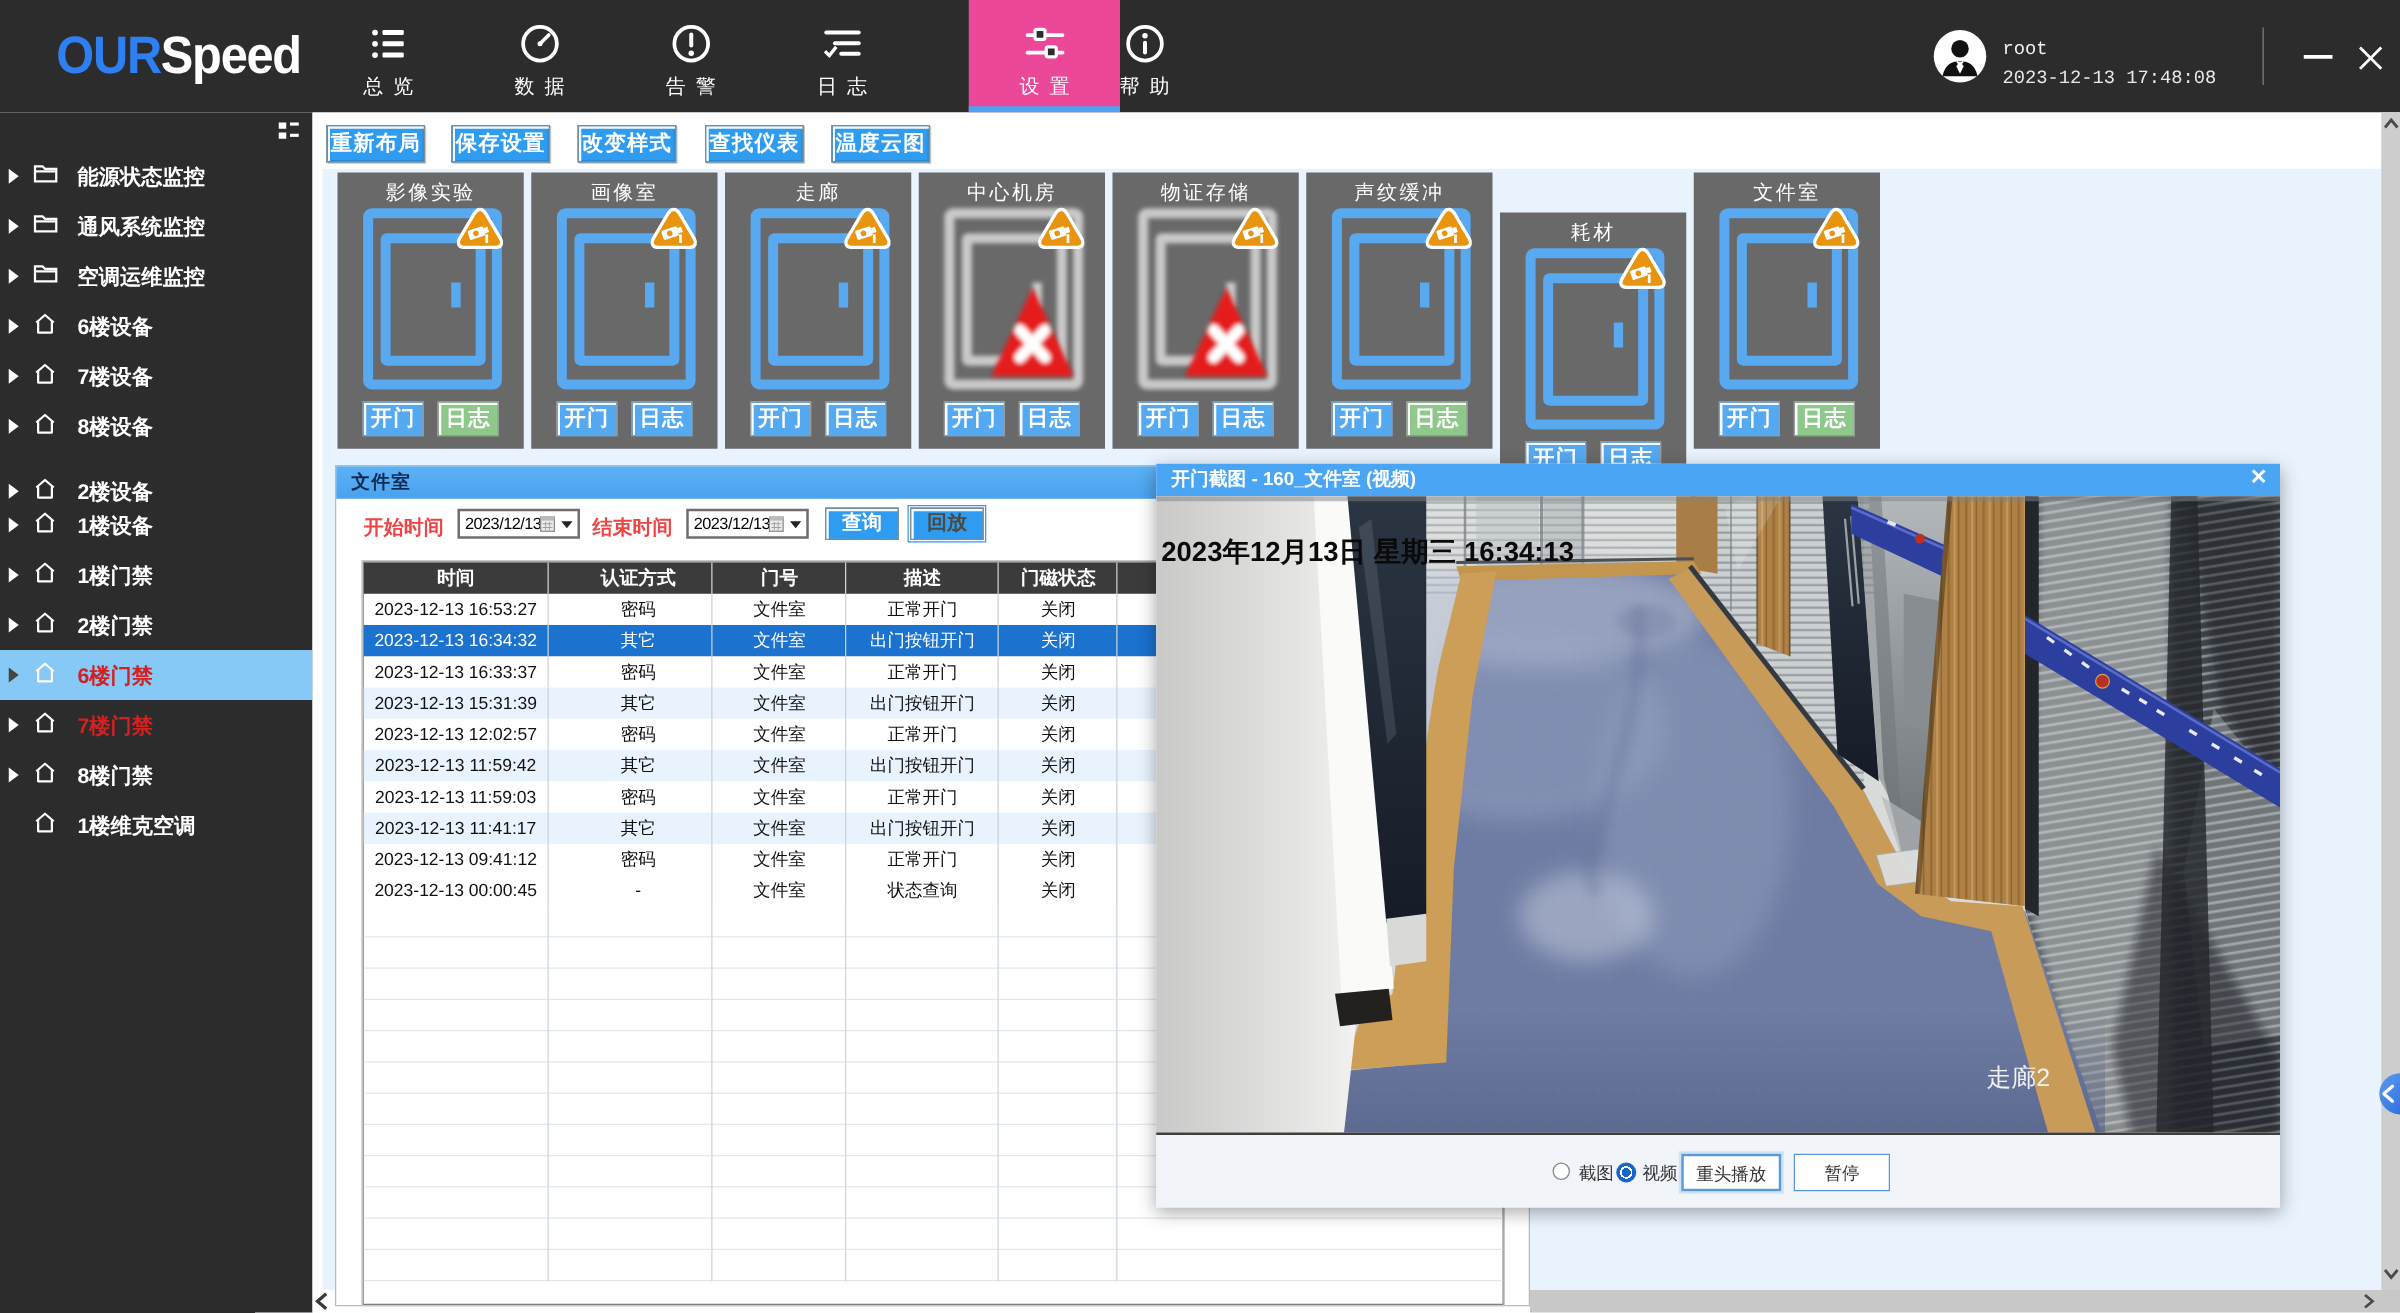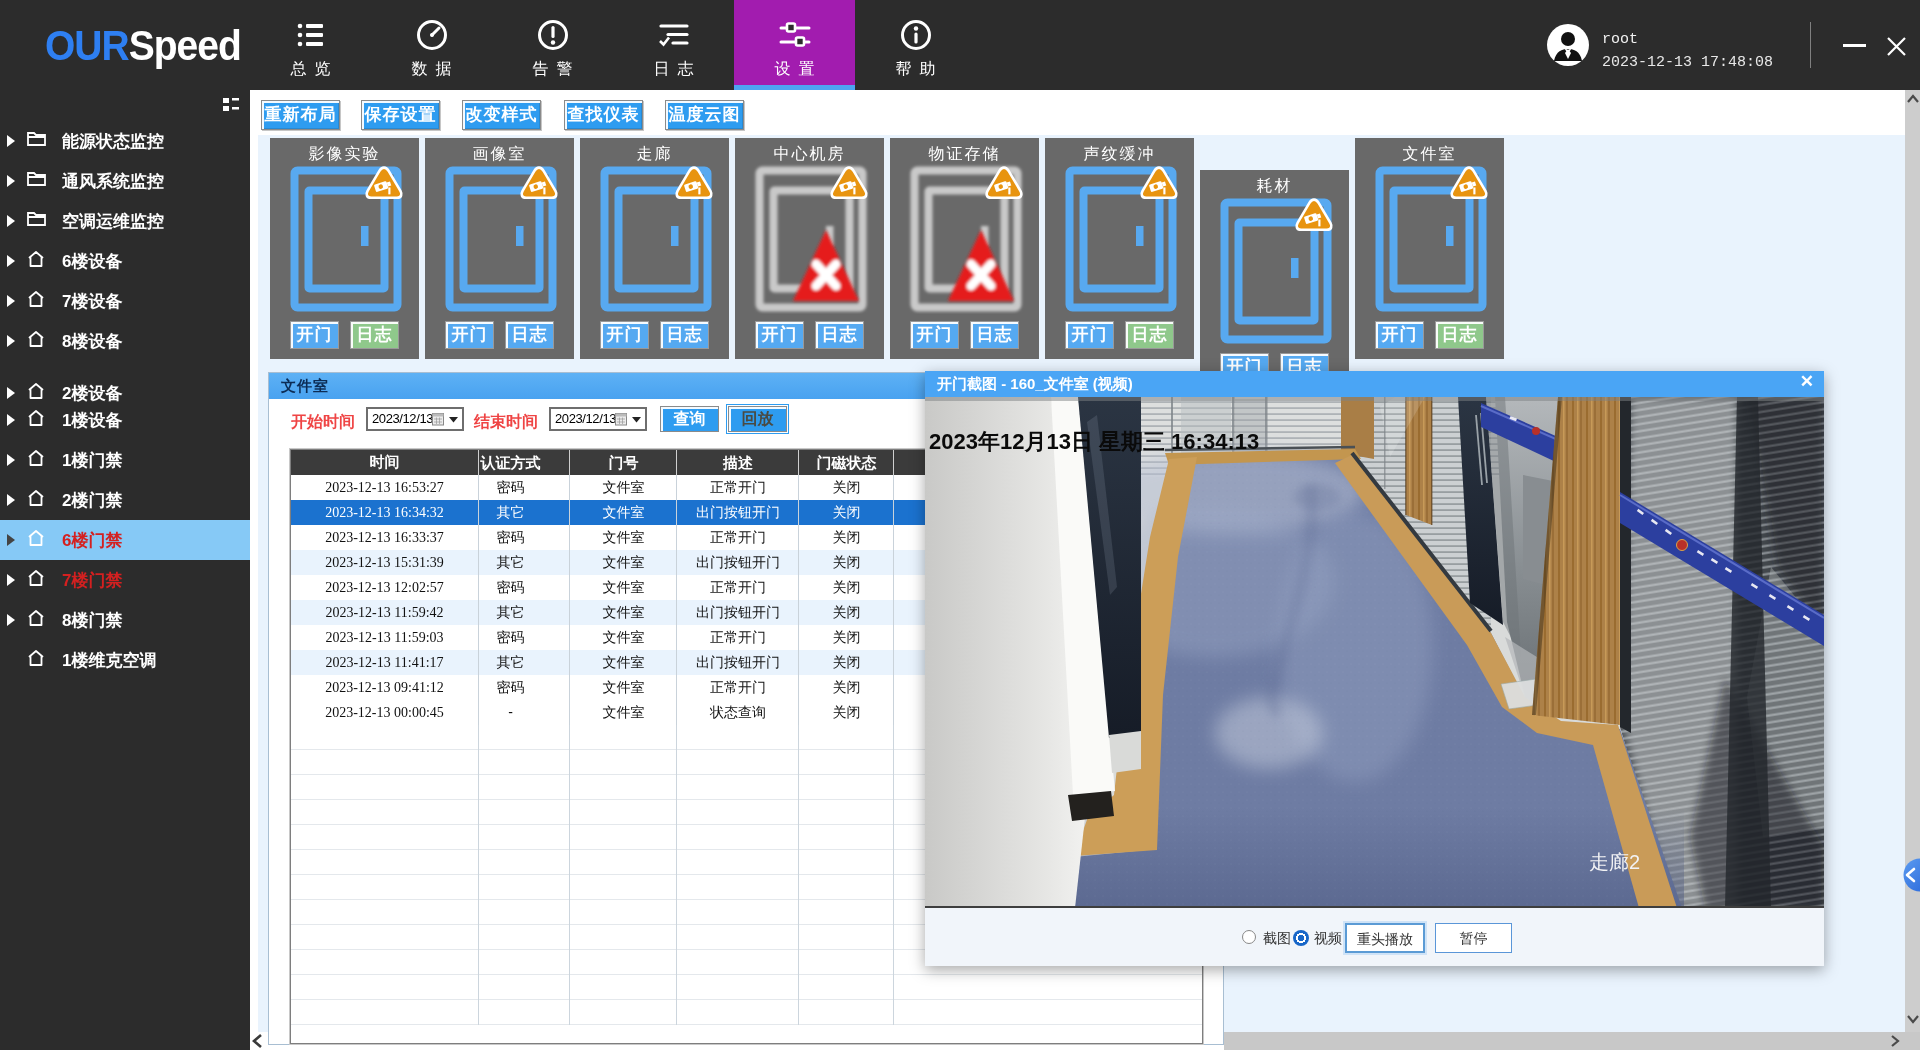--- a/index.html
+++ b/index.html
@@ -5,21 +5,21 @@
 * { margin:0; padding:0; box-sizing:border-box; }
 html,body { width:1920px; height:1050px; overflow:hidden; font-family:"Liberation Sans", sans-serif; background:#fff; }
 .abs { position:absolute; }
 
 #header { position:absolute; left:0; top:0; width:1920px; height:90px; background:#2c2c2c; }
 #logo { position:absolute; left:45px; top:22px; font-size:39px; font-weight:bold; letter-spacing:-1px; transform:scaleY(1.08); transform-origin:top left; }
 #logo .b { color:#2e7ff2; } #logo .w { color:#fff; }
 .nav { position:absolute; top:0; height:90px; width:121px; text-align:center; color:#fff; }
 .nav .ic { margin-top:17px; height:36px; }
 .nav .lb { font-size:16px; letter-spacing:8px; margin-top:6px; text-indent:8px; }
-.nav.active { background:#a21caf; }
+.nav.active { background:#ec4899;margin-left:41px; }
 .nav.active:after { content:""; position:absolute; left:0; bottom:0; width:100%; height:5px; background:#4ea3f1; }
 #userbox { position:absolute; left:0; top:0; width:1920px; height:90px; color:#eee; }
 
 #sidebar { position:absolute; left:0; top:90px; width:250px; height:960px; background:#2c2c2c; }
 .snode { position:absolute; left:0; width:250px; height:40px; color:#fff; font-size:17px; font-weight:bold; }
 .snode .caret { position:absolute; left:7px; top:14px; width:0; height:0; border-left:8px solid #fff; border-top:6px solid transparent; border-bottom:6px solid transparent; }
 .snode .txt { position:absolute; left:62px; top:9px; }
 .snode .sic { position:absolute; left:26px; top:8px; }
 .snode.sel { background:#86c9f6; color:#d42020; }
 .snode.red { color:#d42020; }
@@ -41,21 +41,21 @@
 #phead { position:absolute; left:0; top:0; width:954px; height:26px; background:linear-gradient(#5db1f5,#49a2f0); color:#0c2c55; font-weight:bold; font-size:15px; line-height:26px; padding-left:12px; letter-spacing:1px; }
 .flab { position:absolute; font-size:16px; font-weight:bold; color:#ef4444; top:39px; }
 .dinp { position:absolute; top:34px; width:98px; height:24px; border:2px solid #6e6e6e; background:#fff; font-size:13px; color:#000; line-height:20px; padding-left:4px; letter-spacing:-0.4px; }
 .qbtn { position:absolute; top:33px; width:59px; height:26px; background:#2e9cf0; text-align:center; font-size:16px; font-weight:bold; line-height:24px; border:1px solid #8a8a8a; box-shadow:inset 2px 2px 0 rgba(255,255,255,.95); }
 
 #tbl { position:absolute; left:21px; top:76px; width:913px; height:595px; border:1px solid #7e7e7e; outline:1px solid #c8c8c8; background:#fff; }
 .trow { position:absolute; left:0; width:911px; height:25px; }
 .trow div { position:absolute; top:0; height:25px; font-size:14px; color:#111; text-align:center; line-height:25px; border-right:1px solid #c9d2da; }
 .thead { background:#3b3b3b; }
 .thead div { color:#fff; font-size:15px; font-weight:bold; border-right:1px solid #cfcfcf; line-height:25px; }
-.c0{left:0;width:188px;font-family:Liberation Serif, serif;} .c1{left:161px;width:118px;} .c2{left:280px;width:106px;} .c3{left:387px;width:121px;} .c4{left:509px;width:94px;} .c5{left:604px;width:307px;border-right:none!important;}
+.c0{left:0;width:148px;} .c1{left:161px;width:118px;} .c2{left:280px;width:106px;} .c3{left:387px;width:121px;} .c4{left:509px;width:94px;} .c5{left:604px;width:307px;border-right:none!important;}
 .alt { background:#e9f3fd; }
 .selrow { background:#1b72cf; }
 .selrow div { color:#fff; }
 .erow { position:absolute; left:0; width:911px; height:25px; border-bottom:1px solid #e4e8ec; }
 .erow div { position:absolute; top:0; height:25px; border-right:1px solid #ccd5dd; }
 
 #modal { position:absolute; left:925px; top:371px; width:899px; height:595px; background:#f1f5fa; box-shadow:0 4px 14px rgba(0,0,0,.35); }
 #mhead { position:absolute; left:0; top:0; width:899px; height:26px; background:#4aa5f5; color:#fff; font-weight:bold; font-size:15px; line-height:26px; padding-left:12px; }
 #mx { position:absolute; right:10px; top:0px; font-size:17px; font-weight:bold; color:#fff; }
 #photo { position:absolute; left:0; top:26px; width:899px; height:511px; }

